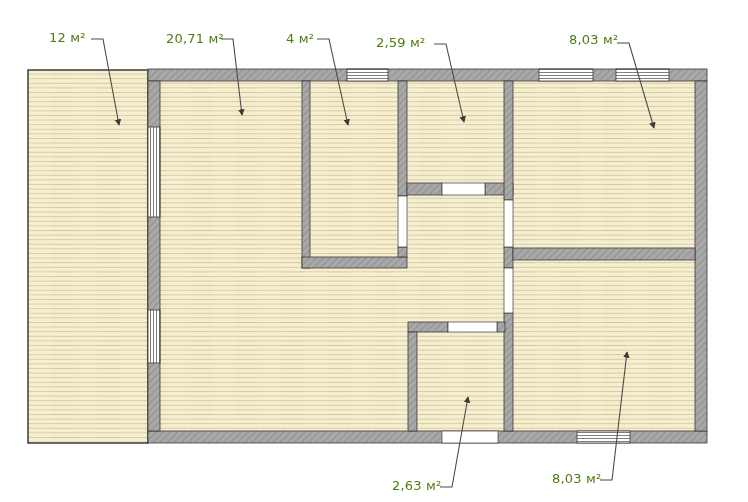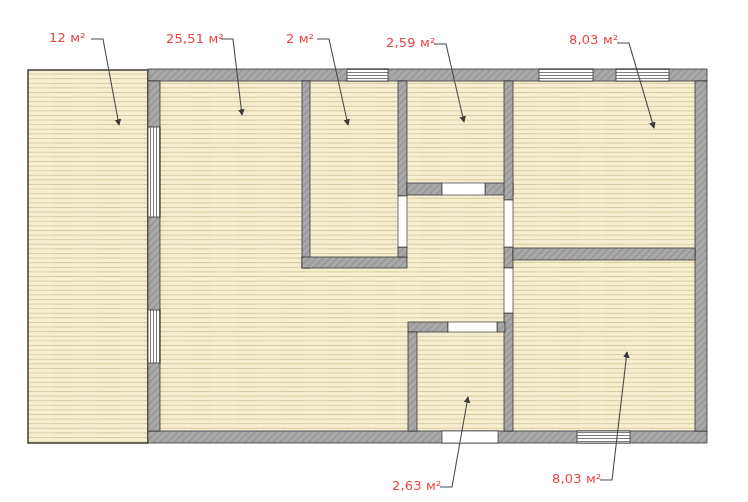--- a/index.html
+++ b/index.html
@@ -8,21 +8,21 @@
     position:relative;
     width:748px;height:502px;
     background:#ffffff;
     overflow:hidden;
   }
   .plan-wrap svg{position:absolute;left:0;top:0;}
   .area-label{
     position:absolute;
     font-size:13px;
     line-height:14px;
-    color:#ef4444;
+    color:#4d7c0f;
     white-space:nowrap;
     letter-spacing:0.2px;
   }
 </style>
 </head>
 <body>
 
 <div class="plan-wrap">
 
   <svg width="748" height="502" viewBox="0 0 748 502">
@@ -96,20 +96,20 @@
       <path d="M 221,39 L 233,39 L 242,115" marker-end="url(#arr)"></path>
       <path d="M 317,39 L 329,39 L 348,125" marker-end="url(#arr)"></path>
       <path d="M 434,44 L 446,44 L 464,122" marker-end="url(#arr)"></path>
       <path d="M 617,43 L 629,43 L 654,128" marker-end="url(#arr)"></path>
       <path d="M 440,487 L 452,487 L 468,397" marker-end="url(#arr)"></path>
       <path d="M 600,480 L 612,480 L 627,352" marker-end="url(#arr)"></path>
     </g>
   </svg>
 
   <div class="area-label" style="left:49px;  top:31px;">12 м²</div>
-  <div class="area-label" style="left:166px; top:32px;">25,51 м²</div>
-  <div class="area-label" style="left:286px; top:32px;">2 м²</div>
-  <div class="area-label" style="left:386px; top:36px;">2,59 м²</div>
+  <div class="area-label" style="left:166px; top:32px;">20,71 м²</div>
+  <div class="area-label" style="left:286px; top:32px;">4 м²</div>
+  <div class="area-label" style="left:376px; top:36px;">2,59 м²</div>
   <div class="area-label" style="left:569px; top:33px;">8,03 м²</div>
   <div class="area-label" style="left:392px; top:479px;">2,63 м²</div>
   <div class="area-label" style="left:552px; top:472px;">8,03 м²</div>
 
 </div>
 
 </body></html>

